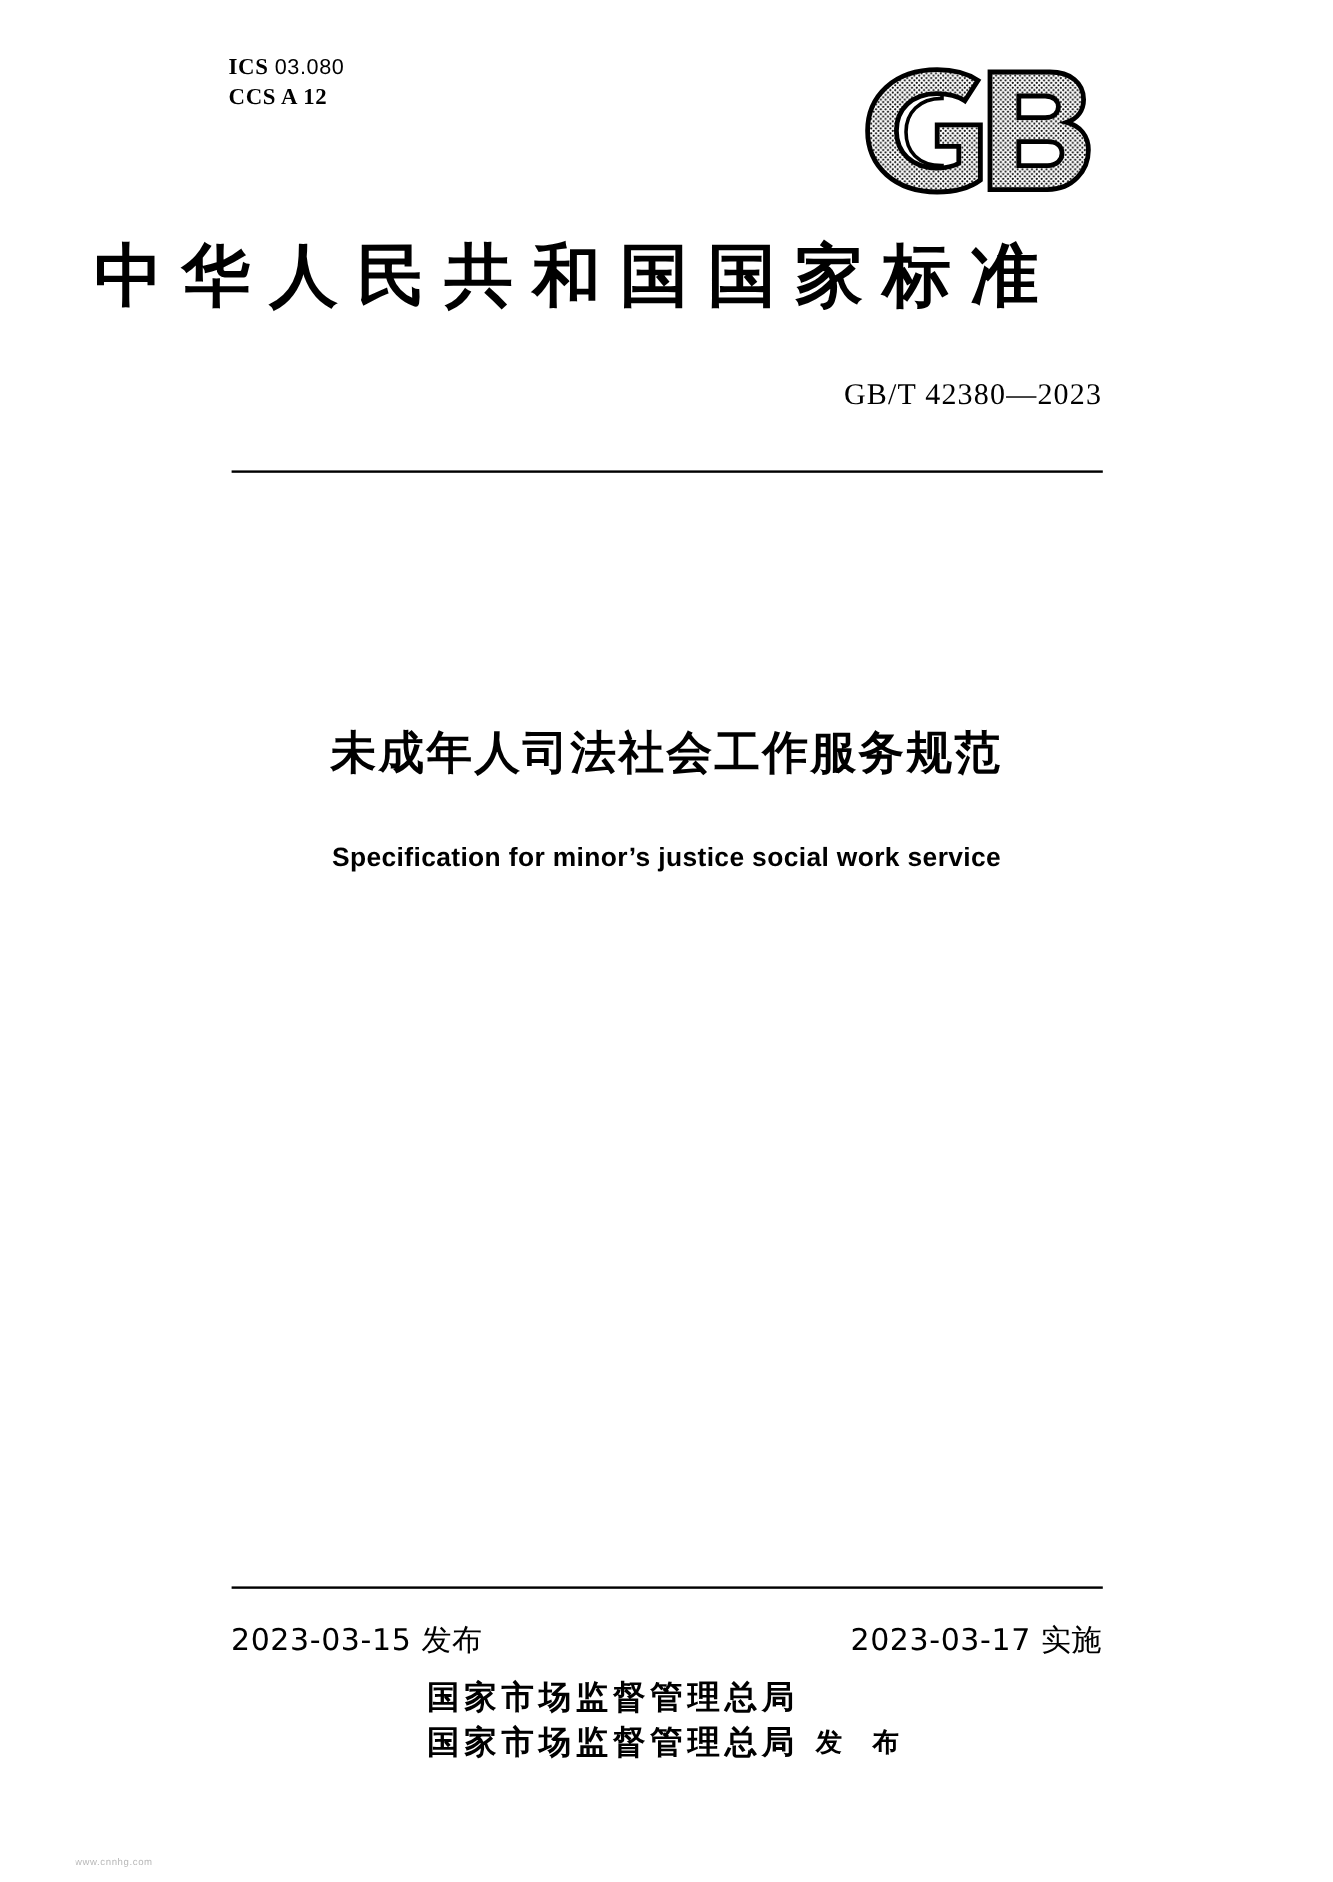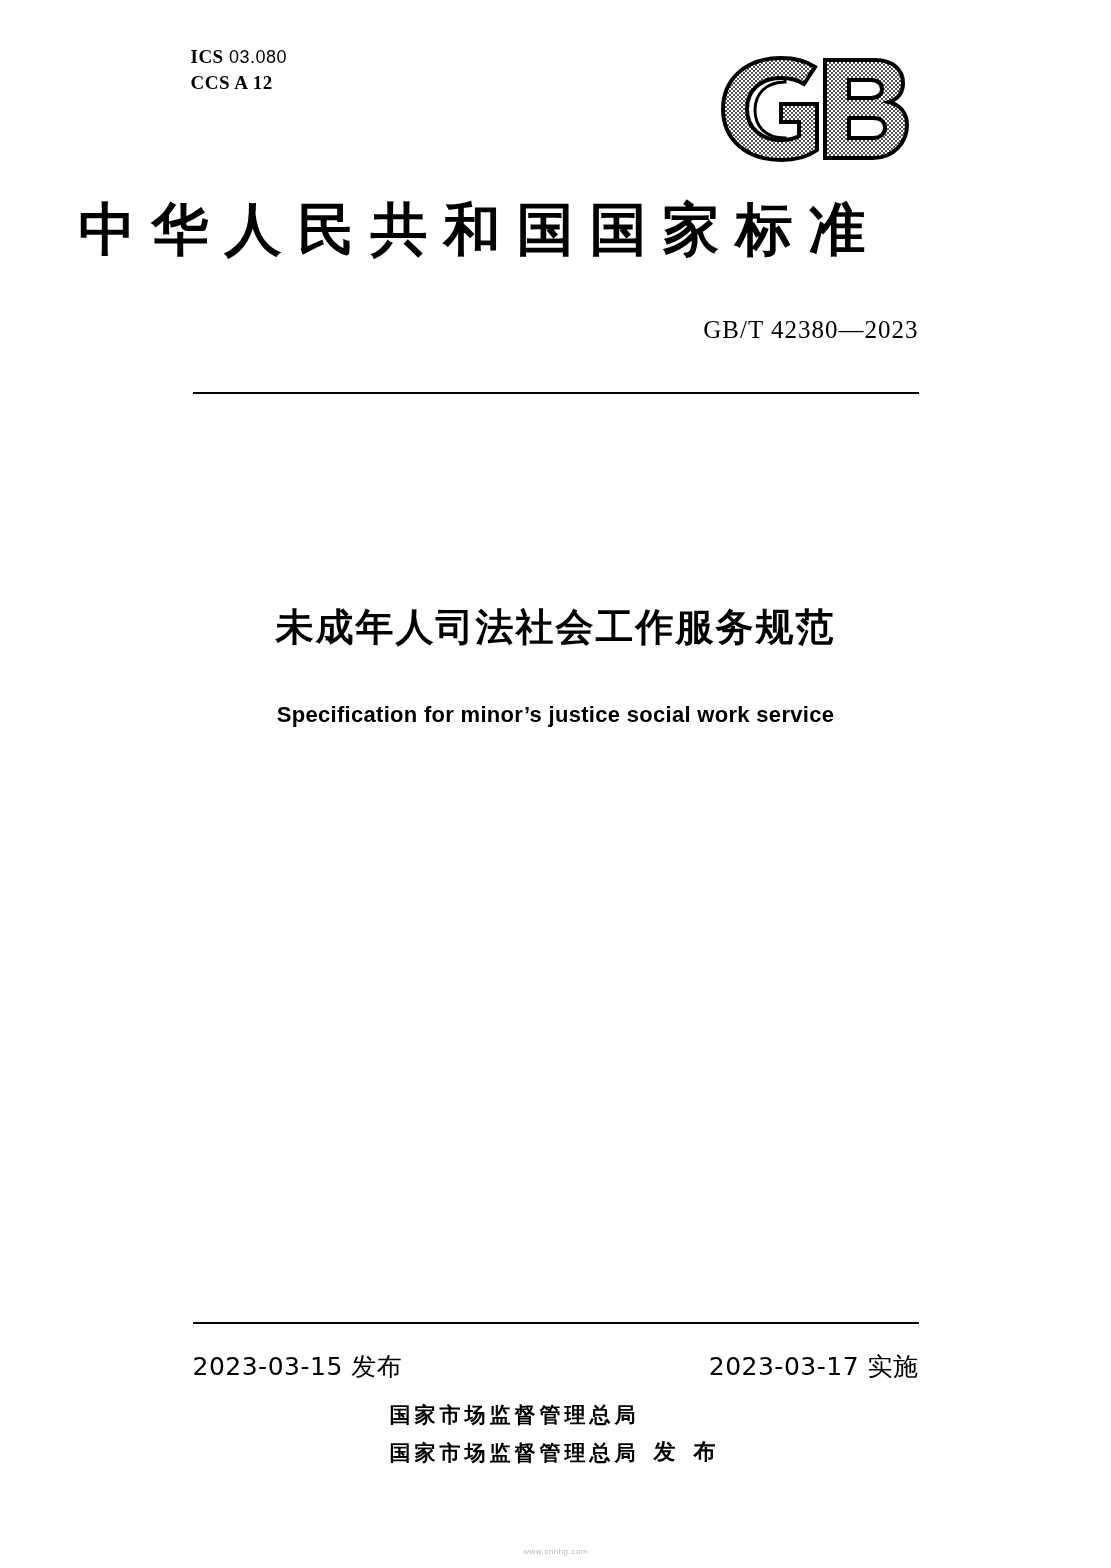--- a/index.html
+++ b/index.html
@@ -144,43 +144,43 @@
     left: 0;
     right: 0;
     top: 1396px;
     display: flex;
     justify-content: center;
     align-items: flex-end;
   }
   .issuer-names {
     font-family: "DejaVu Sans", sans-serif;
     font-weight: bold;
-    font-size: 21px;
+    font-size: 27px;
     line-height: 38px;
     letter-spacing: 4px;
     text-align: left;
     white-space: nowrap;
   }
   .issuer-publish {
-    font-family: Liberation Sans, sans-serif;
+    font-family: Liberation Mono, monospace;
     font-weight: bold;
     font-size: 22px;
     letter-spacing: 6px;
     margin-left: 14px;
     margin-bottom: 5px;
     white-space: nowrap;
   }
 
   
   .footer-watermark {
     position: absolute;
     left: 0;
     right: 0;
     bottom: 12px;
-    text-align: center;
+    text-align: left;
     font-family: "Liberation Sans", sans-serif;
     font-size: 8px;
     color: #b8b8b8;
     letter-spacing: 0.5px;
   }
 </style>
 </head>
 <body>
 
 <div class="page">

